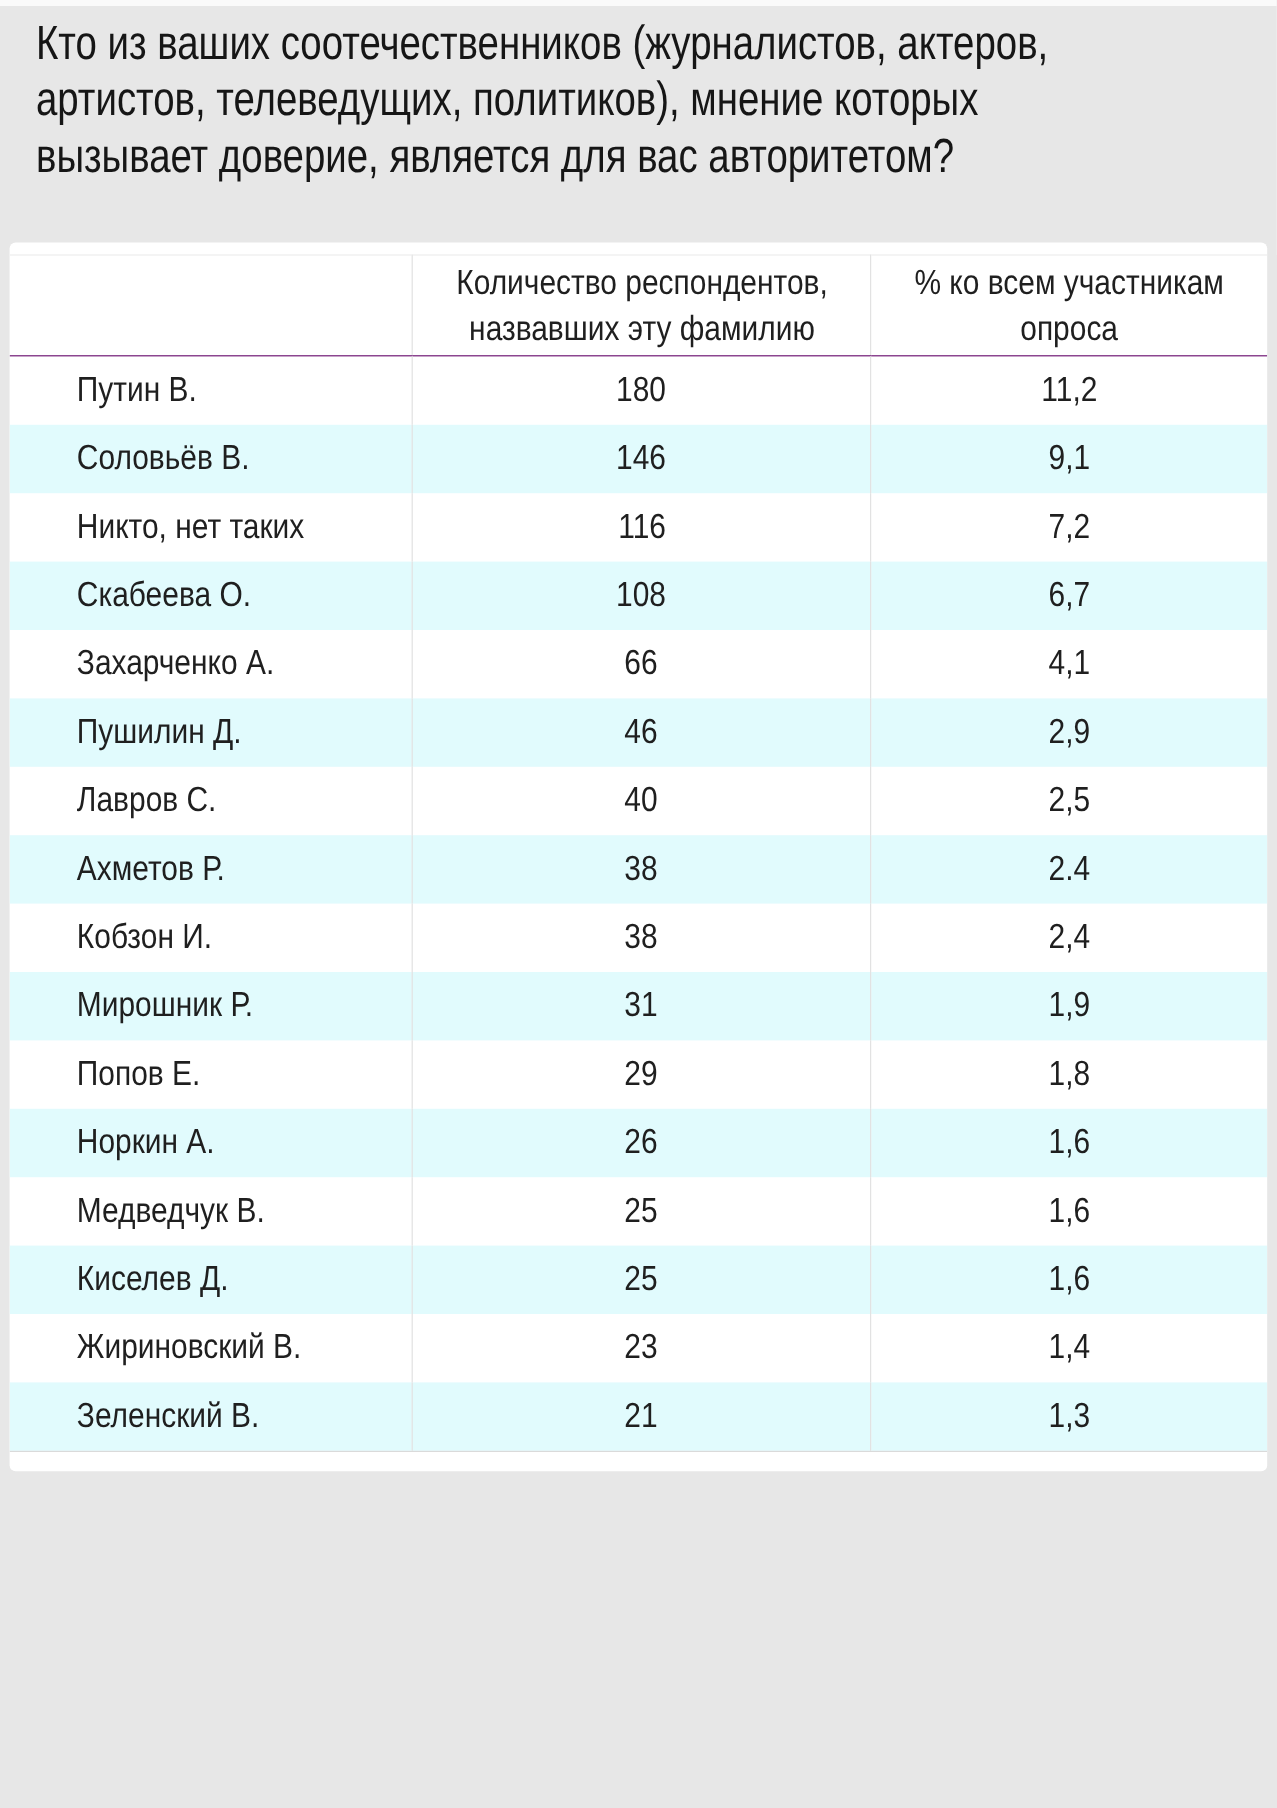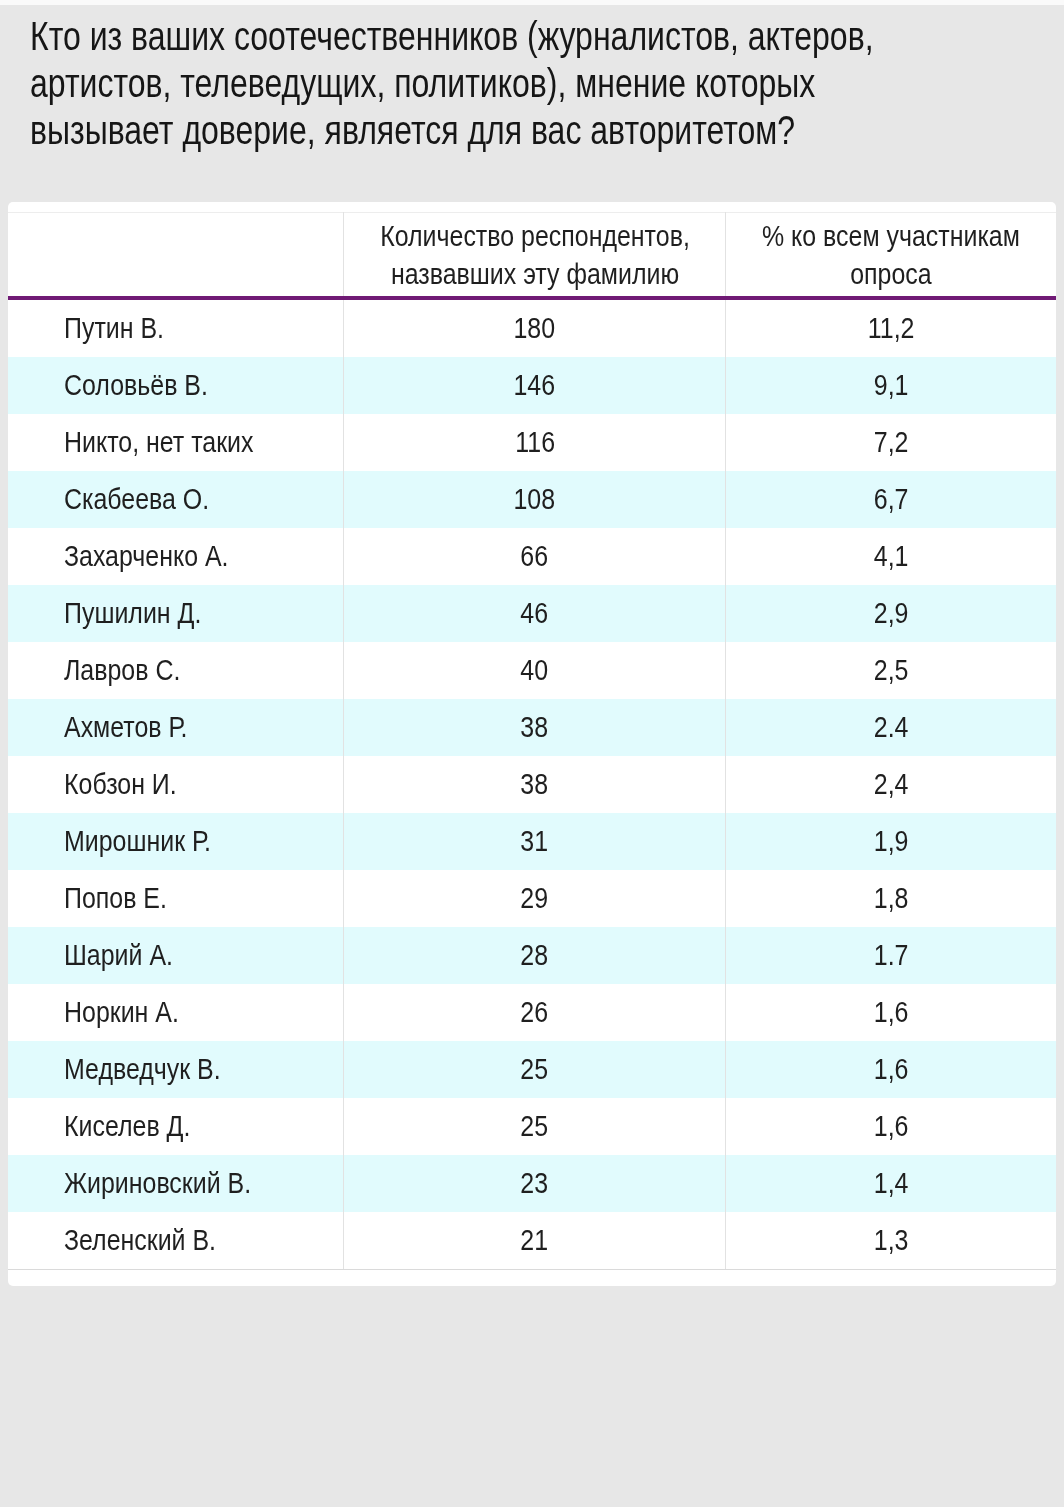--- a/index.html
+++ b/index.html
@@ -60,21 +60,21 @@
     padding: 0;
   }
   th:first-child, td:first-child { border-left: none; margin-left: 16px; }
   thead th {
     height: 83px;
     font-weight: 400;
     font-size: 29px;
     line-height: 38px;
     text-align: center;
     vertical-align: middle;
-    border-bottom: 4px solid #701a75;
+    border-bottom: 1px solid #701a75;
     color: #1f1f1f;
   }
   tbody td {
     height: 57px;
     font-size: 29px;
     vertical-align: middle;
   }
   tbody tr:nth-child(even) { background: #e1fbfd; }
   td.name-cell {
     text-align: left;
@@ -165,25 +165,20 @@
             <td class="name-cell"><span class="ct">Мирошник Р.</span></td>
             <td class="num-cell"><span class="ct">31</span></td>
             <td class="num-cell"><span class="ct">1,9</span></td>
           </tr>
           <tr>
             <td class="name-cell"><span class="ct">Попов Е.</span></td>
             <td class="num-cell"><span class="ct">29</span></td>
             <td class="num-cell"><span class="ct">1,8</span></td>
           </tr>
           <tr>
-            <td class="name-cell"><span class="ct">Шарий А.</span></td>
-            <td class="num-cell"><span class="ct">28</span></td>
-            <td class="num-cell"><span class="ct">1.7</span></td>
-          </tr>
-          <tr>
             <td class="name-cell"><span class="ct">Норкин А.</span></td>
             <td class="num-cell"><span class="ct">26</span></td>
             <td class="num-cell"><span class="ct">1,6</span></td>
           </tr>
           <tr>
             <td class="name-cell"><span class="ct">Медведчук В.</span></td>
             <td class="num-cell"><span class="ct">25</span></td>
             <td class="num-cell"><span class="ct">1,6</span></td>
           </tr>
           <tr>

